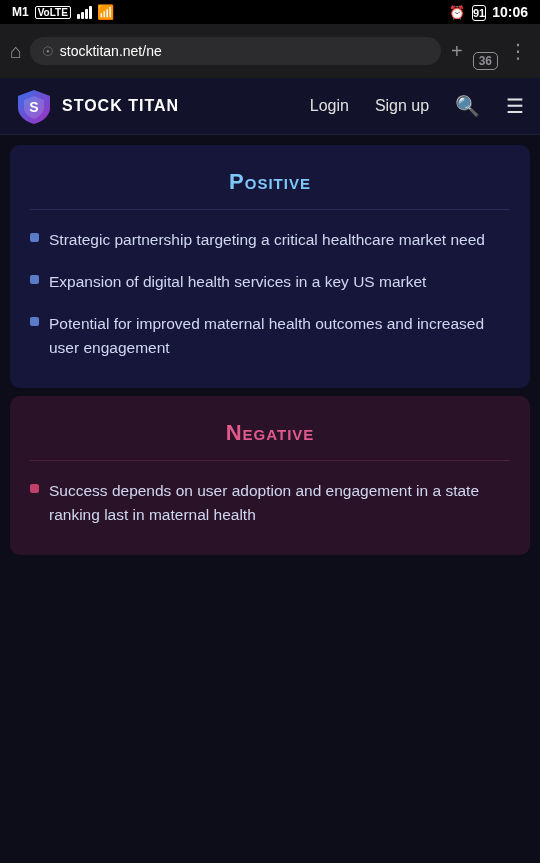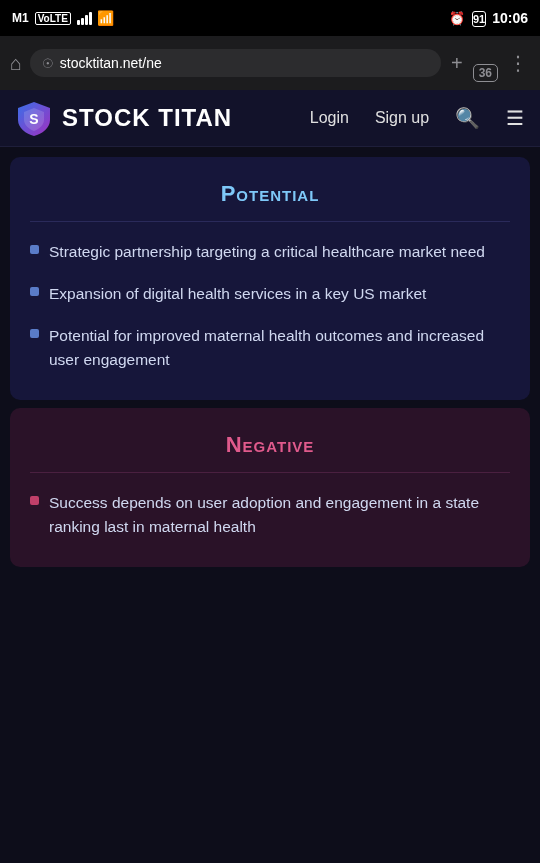--- a/index.html
+++ b/index.html
@@ -14,21 +14,21 @@
     }
 
     
     .status-bar {
       background: #000;
       color: #fff;
       display: flex;
       align-items: center;
       justify-content: space-between;
       padding: 4px 12px;
-      height: 36px;
+      height: 24px;
       font-size: 13px;
     }
     .status-left {
       display: flex;
       align-items: center;
       gap: 6px;
     }
     .status-right {
       display: flex;
       align-items: center;
@@ -104,21 +104,21 @@
       display: flex;
       align-items: center;
       gap: 10px;
     }
     .logo-shield {
       width: 36px;
       height: 36px;
     }
     .site-title {
       color: #fff;
-      font-size: 24px;
+      font-size: 16px;
       font-weight: 800;
       letter-spacing: 1px;
       text-transform: uppercase;
     }
     .site-nav-right {
       display: flex;
       align-items: center;
       gap: 26px;
     }
     .nav-link {
@@ -254,21 +254,21 @@
     <a class="nav-link" href="#">Login</a>
     <a class="nav-link" href="#">Sign up</a>
     <span class="nav-icon">🔍</span>
     <span class="nav-icon">☰</span>
   </div>
 </div>
 
 <div class="main-content">
 
   <div class="card-positive">
-    <div class="card-title positive">Potential</div>
+    <div class="card-title positive">Positive</div>
     <hr class="card-divider">
     <ul class="bullet-list">
       <li>
         <span class="bullet-square"></span>
         <span>Strategic partnership targeting a critical healthcare market need</span>
       </li>
       <li>
         <span class="bullet-square"></span>
         <span>Expansion of digital health services in a key US market</span>
       </li>

